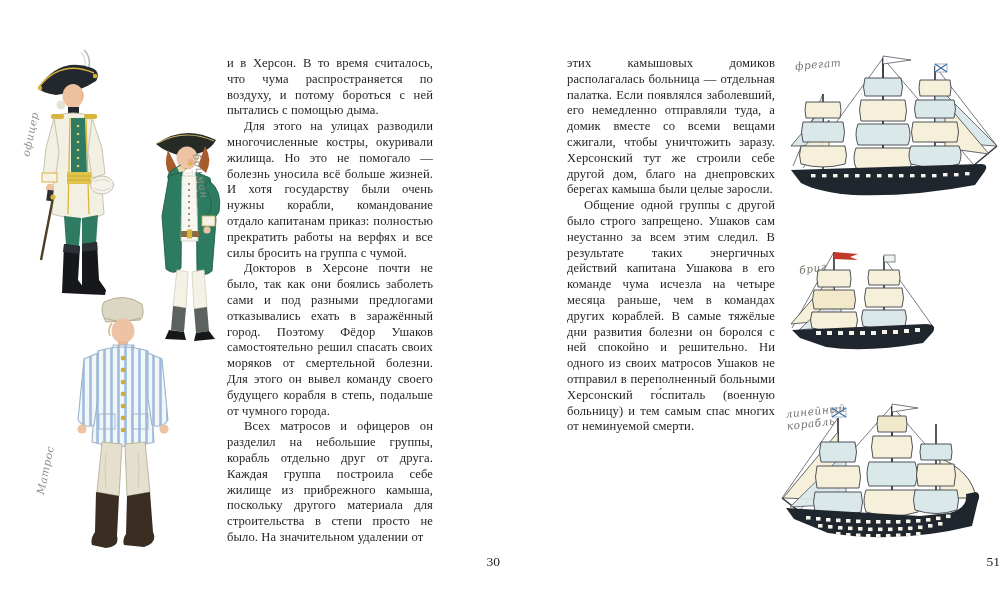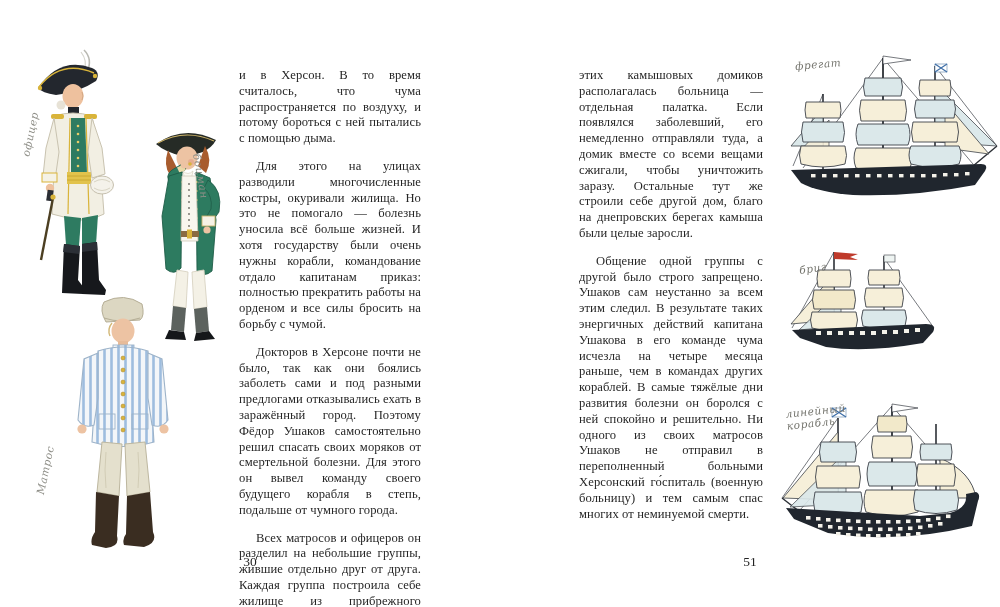--- a/index.html
+++ b/index.html
@@ -12,25 +12,25 @@
   .page.left{left:0;}
   .page.right{left:500px;}
 
   
   .text-col{
     position:absolute;font-size:12.6px;line-height:15.8px;text-align:justify;
     letter-spacing:0.1px;color:#262626;
   }
   .text-col.left-col{left:227px;top:56px;width:206px;}
   .text-col.right-col{left:67px;top:56px;width:208px;} 
-  .text-col p{margin:12px;}
+  .text-col p{margin:0;}
   .text-col p.indent{text-indent:17px;}
 
   .page-number{
-    position:absolute;top:554px;left:0;width:500px;text-align:center;
+    position:absolute;top:554px;left:0;width:500px;text-align:right;
     font-size:13.5px;color:#222;
   }
 
   
   .hand{
     position:absolute;font-family:"DejaVu Serif", serif;font-style:italic;
     font-size:10.5px;color:#8f8f88;letter-spacing:0.6px;text-align:center;
   }
   .hand.vert-up{transform:rotate(-78deg);}
   .hand.vert-down{transform:rotate(80deg);}
@@ -212,32 +212,32 @@
         <path d="M75,204 L98,200 L101,240 Q106,251 92,255 L72,253 Q70,247 74,242 Z" fill="#3a2d21"></path>
       </svg>
     </div>
 
     <div class="hand vert-up" style="left:-2px;top:128px;width:64px;">офицер</div>
     <div class="hand vert-down" style="left:168px;top:170px;width:66px;">боцман</div>
     <div class="hand vert-up" style="left:12px;top:464px;width:66px;">Матрос</div>
 
     <div class="text-col left-col">
       <p>и в Херсон. В то время считалось, что чума распространяется по воздуху, и потому бороться с ней пытались с помощью дыма.</p>
-      <p class="indent">Для этого на улицах разводили многочисленные костры, окуривали жилища. Но это не помогало — болезнь уносила всё больше жизней. И хотя государству были очень нужны корабли, командование отдало капитанам приказ: полностью прекратить работы на орденом и все силы бросить на борьбу с чумой.</p>
+      <p class="indent">Для этого на улицах разводили многочисленные костры, окуривали жилища. Но это не помогало — болезнь уносила всё больше жизней. И хотя государству были очень нужны корабли, командование отдало капитанам приказ: полностью прекратить работы на верфях и все силы бросить на группа с чумой.</p>
       <p class="indent">Докторов в Херсоне почти не было, так как они боялись заболеть сами и под разными предлогами отказывались ехать в заражённый город. Поэтому Фёдор Ушаков самостоятельно решил спасать своих моряков от смертельной болезни. Для этого он вывел команду своего будущего корабля в степь, подальше от чумного города.</p>
-      <p class="indent">Всех матросов и офицеров он разделил на небольшие группы, жившие отдельно друг от друга. Каждая группа построила себе жилище из прибрежного камыша, поскольку другого материала для строительства в степи просто не было. На значительном удалении от</p>
+      <p class="indent">Всех матросов и офицеров он разделил на небольшие группы, корабль отдельно друг от друга. Каждая группа построила себе жилище из прибрежного камыша, поскольку другого материала для строительства в степи просто не было. На значительном удалении от</p>
     </div>
 
     <div class="page-number">30</div>
   </div>
 
   <div class="page right">
 
     <div class="text-col right-col">
-      <p>этих камышовых домиков располагалась больница — отдельная палатка. Если появлялся заболевший, его немедленно отправляли туда, а домик вместе со всеми вещами сжигали, чтобы уничтожить заразу. Остальные тут же строили себе другой дом, благо на днепровских берегах камыша были целые заросли.</p>
+      <p>этих камышовых домиков располагалась больница — отдельная палатка. Если появлялся заболевший, его немедленно отправляли туда, а домик вместе со всеми вещами сжигали, чтобы уничтожить заразу. Херсонский тут же строили себе другой дом, благо на днепровских берегах камыша были целые заросли.</p>
       <p class="indent">Общение одной группы с другой было строго запрещено. Ушаков сам неустанно за всем этим следил. В результате таких энергичных действий капитана Ушакова в его команде чума исчезла на четыре месяца раньше, чем в командах других кораблей. В самые тяжёлые дни развития болезни он боролся с ней спокойно и решительно. Ни одного из своих матросов Ушаков не отправил в переполненный больными Херсонский го́спиталь (военную больницу) и тем самым спас многих от неминуемой смерти.</p>
     </div>
 
     <div class="illus" style="left:283px;top:50px;width:215px;height:165px;">
       <svg viewBox="0 0 215 165" width="215" height="165">
         <g stroke="#3c4148" stroke-width="0.7" fill="none">
           <line x1="100" y1="8" x2="20" y2="118"></line>
             <line x1="100" y1="8" x2="190" y2="114"></line>
           <line x1="152" y1="16" x2="214" y2="96"></line>
             <line x1="40" y1="44" x2="10" y2="116"></line>

